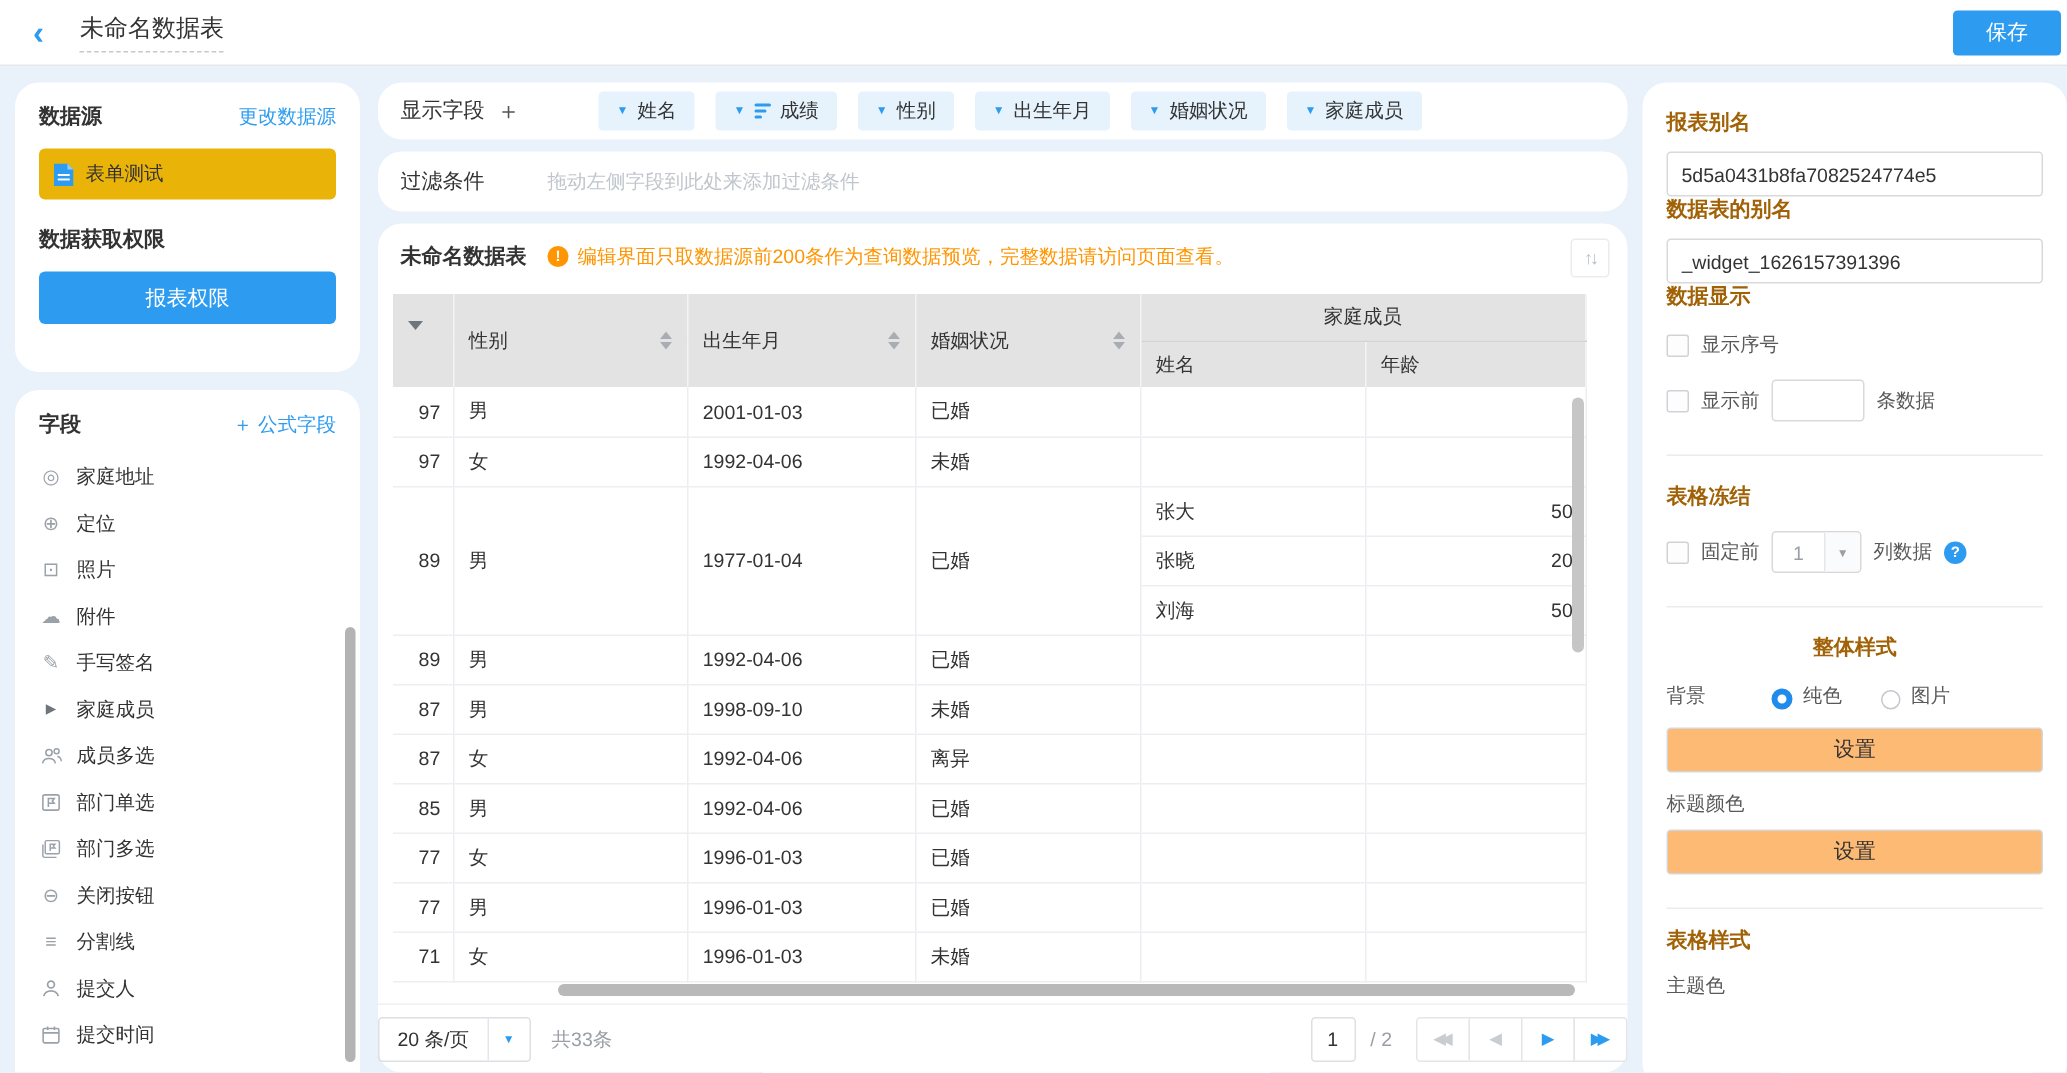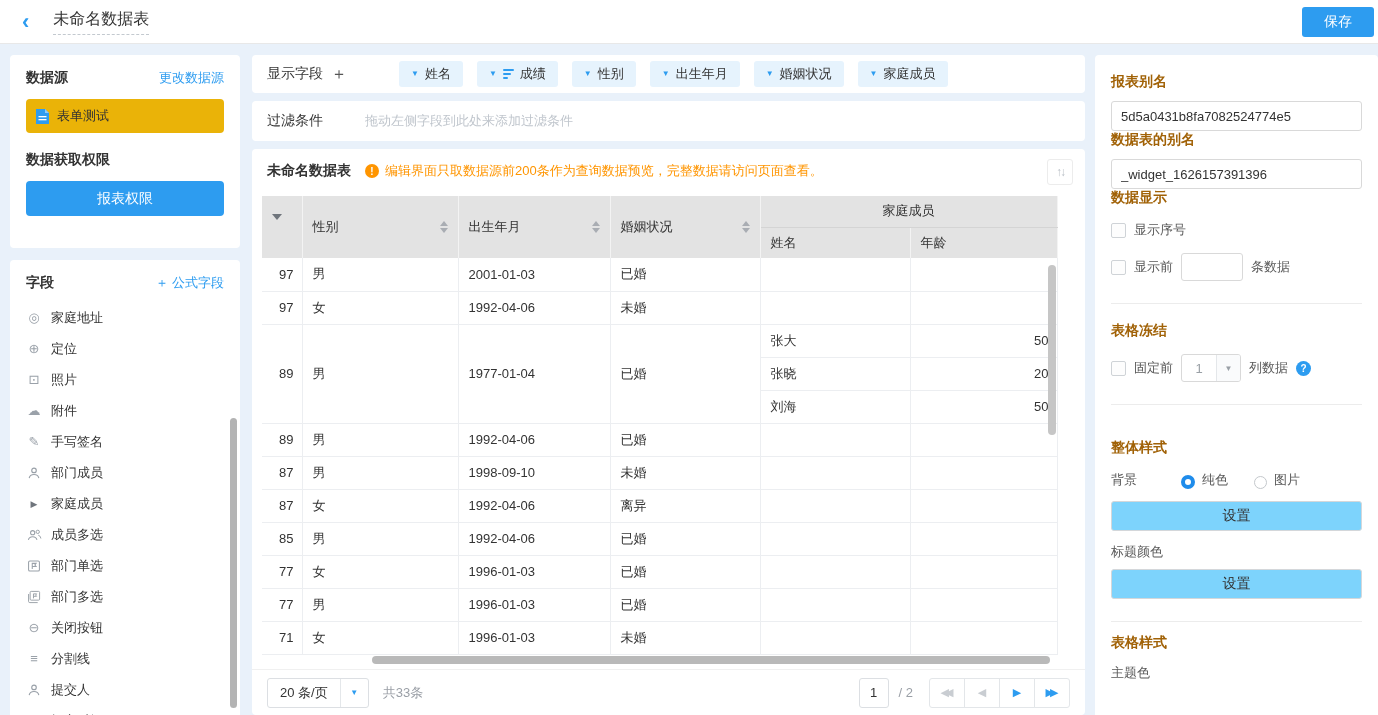--- a/index.html
+++ b/index.html
@@ -5,21 +5,21 @@
   * { margin:0; padding:0; box-sizing:border-box; }
   html,body { width:1378px; height:715px; overflow:hidden; }
   body { background:#e9f1fa; font-family:"Liberation Sans","DejaVu Sans",sans-serif; color:#333; position:relative; }
 
   
   .topbar { position:absolute; left:0; top:0; width:1378px; height:44px; background:#fff; border-bottom:1px solid #e8e8e8; display:flex; align-items:center; }
   .back { color:#2d9cf0; font-size:22px; font-weight:bold; margin-left:22px; cursor:pointer; line-height:1; }
   .doc-title { font-size:16px; color:#333; margin-left:24px; padding-bottom:4px; border-bottom:1px dashed #c3c9cf; cursor:pointer; }
   .save-btn { position:absolute; right:4px; top:7px; width:72px; height:30px; background:#2d9cf0; color:#fff; font-size:14px; border:none; border-radius:3px; cursor:pointer; font-family:inherit; }
 
-  .card { position:absolute; background:#fff; border-radius:4px; }
+  .card { position:absolute; background:#fff; border-radius:16px; }
 
   
   .sb1 { left:10px; top:55px; width:230px; height:193px; padding:14px 16px; }
   .row-between { display:flex; justify-content:space-between; align-items:center; }
   .sec-title { font-size:14px; font-weight:bold; color:#333; }
   .link { font-size:13px; color:#2d9cf0; cursor:pointer; }
   .ds-item { margin-top:12px; height:34px; background:#eab308; border-radius:4px; display:flex; align-items:center; padding-left:10px; font-size:13px; gap:8px; cursor:pointer; }
   .perm-btn { margin-top:12px; width:100%; height:35px; background:#2d9cf0; color:#fff; border:none; border-radius:4px; font-size:14px; cursor:pointer; font-family:inherit; }
   .mt18 { margin-top:18px; }
 
@@ -57,21 +57,21 @@
   table.data td.num, table.data th.num { text-align:right; padding-right:8px; }
   .th-flex { display:flex; align-items:center; justify-content:space-between; }
   .sorter { display:inline-flex; flex-direction:column; gap:2px; cursor:pointer; }
   .sorter .up { width:0;height:0;border-left:4px solid transparent;border-right:4px solid transparent;border-bottom:5px solid #a9adb3; }
   .sorter .dn { width:0;height:0;border-left:4px solid transparent;border-right:4px solid transparent;border-top:5px solid #a9adb3; }
   .col-tri { width:0;height:0;border-left:5px solid transparent;border-right:5px solid transparent;border-top:6px solid #6f757c; margin-left:auto; }
 
   .v-thumb { position:absolute; left:796px; top:116px; width:8px; height:170px; background:#c6c6c6; border-radius:4px; cursor:pointer; }
   .h-thumb { position:absolute; left:120px; top:507px; width:678px; height:8px; background:#b9b9b9; border-radius:4px; cursor:pointer; }
   .foot-sep { position:absolute; left:0; right:0; top:520px; border-top:1px solid #f0f0f0; }
-  .tfoot { position:absolute; left:0; right:0; top:521px; height:45px; display:flex; align-items:center; padding:0 15px; }
+  .tfoot { position:absolute; left:0; right:0; top:521px; height:45px; display:flex; align-items:center; padding:0 0; }
   .psize { display:inline-flex; height:30px; border:1px solid #dcdfe3; border-radius:3px; overflow:hidden; cursor:pointer; }
   .psize .val { padding:0 12px; display:flex; align-items:center; font-size:13px; color:#333; }
   .psize .arr { width:28px; border-left:1px solid #e4e7ea; display:flex; align-items:center; justify-content:center; }
   .total { margin-left:14px; font-size:13px; color:#9a9fa6; }
   .pager { margin-left:auto; display:flex; align-items:center; gap:10px; }
   .pg-box { width:30px; height:30px; border:1px solid #dcdfe3; border-radius:3px; display:flex; align-items:center; justify-content:center; font-size:13px; cursor:text; }
   .pg-of { font-size:13px; color:#9a9fa6; }
   .pg-btns { display:flex; margin-left:6px; }
   .pg-btn { width:36px; height:30px; border:1px solid #e3e6e9; background:#fff; display:flex; align-items:center; justify-content:center; font-size:11px; cursor:pointer; margin-left:-1px; }
   .pg-btn:first-child { border-radius:3px 0 0 3px; margin-left:0; }
@@ -91,21 +91,21 @@
   .mini-select { display:inline-flex; height:28px; border:1px solid #d9d9d9; border-radius:3px; overflow:hidden; cursor:pointer; }
   .mini-select .val { width:34px; display:flex; align-items:center; justify-content:center; font-size:13px; color:#9aa0a6; }
   .mini-select .arr { width:24px; border-left:1px solid #e4e7ea; display:flex; align-items:center; justify-content:center; background:#fafbfc; }
   .arr-gray { font-size:8px; color:#9aa0a6; } .arr-blue { font-size:8px; color:#2d9cf0; }
   .help { width:15px; height:15px; border-radius:50%; background:#2d9cf0; color:#fff; font-size:10px; font-weight:bold; display:inline-flex; align-items:center; justify-content:center; cursor:pointer; }
   .radio-row { display:flex; align-items:center; margin-top:14px; font-size:13px; color:#595959; }
   .radio-row .cap { width:70px; }
   .radio { display:flex; align-items:flex-end; gap:7px; margin-right:26px; cursor:pointer; }
   .rdot-on { width:14px; height:14px; border-radius:50%; border:4px solid #1f8ceb; background:#fff; }
   .rdot-off { width:13px; height:13px; border-radius:50%; border:1px solid #c4c8cc; background:#fff; }
-  .set-btn { width:100%; height:30px; margin-top:12px; background:#7dd3fc; border:1px solid #d4d7da; border-radius:3px; font-size:14px; color:#333; cursor:pointer; font-family:inherit; }
+  .set-btn { width:100%; height:30px; margin-top:12px; background:#fdba74; border:1px solid #d4d7da; border-radius:3px; font-size:14px; color:#333; cursor:pointer; font-family:inherit; }
   .sub-lbl { font-size:13px; color:#595959; margin-top:12px; }
 
   svg.ic { display:block; }
 </style>
 </head>
 <body>
 
 <div class="topbar">
   <span class="back">‹</span>
   <span class="doc-title">未命名数据表</span>
@@ -148,29 +148,20 @@
         <span class="ficon">⊡</span>
         <span>照片</span>
       </li>
     <li>
         <span class="ficon">☁</span>
         <span>附件</span>
       </li>
     <li>
         <span class="ficon">✎</span>
         <span>手写签名</span>
-      </li>
-    <li>
-        <span class="ficon">
-          <svg class="ic" width="14" height="14" viewBox="0 0 16 16">
-            <circle cx="8" cy="5" r="2.6" fill="none" stroke="#9aa1a9" stroke-width="1.3"></circle>
-            <path d="M2.5 13.8a5.6 5 0 0 1 11 0" fill="none" stroke="#9aa1a9" stroke-width="1.3"></path>
-          </svg>
-        </span>
-        <span>部门成员</span>
       </li>
     <li>
         <span class="ficon" style="color:#6f757c;font-size:9px;">▶</span>
         <span>家庭成员</span>
       </li>
     <li>
         <span class="ficon">
           <svg class="ic" width="15" height="14" viewBox="0 0 17 16">
             <circle cx="6.4" cy="5.4" r="2.4" fill="none" stroke="#9aa1a9" stroke-width="1.2"></circle>
             <path d="M1.5 13.6a5 4.6 0 0 1 9.8 0" fill="none" stroke="#9aa1a9" stroke-width="1.2"></path>
@@ -475,21 +466,21 @@
       <span class="arr">
           <span class="arr-gray">▼</span>
         </span>
     </span>
     <span>列数据</span>
     <span class="help">?</span>
   </div>
 
   <div class="divider"></div>
 
-  <h3 style="margin-top:34px;">整体样式</h3>
+  <h3 style="margin-top:18px;text-align:center;">整体样式</h3>
   <div class="radio-row">
     <span class="cap">背景</span>
     <span class="radio">
         <span class="rdot-on"></span>
         <span>纯色</span>
       </span>
     <span class="radio">
         <span class="rdot-off"></span>
         <span>图片</span>
       </span>

